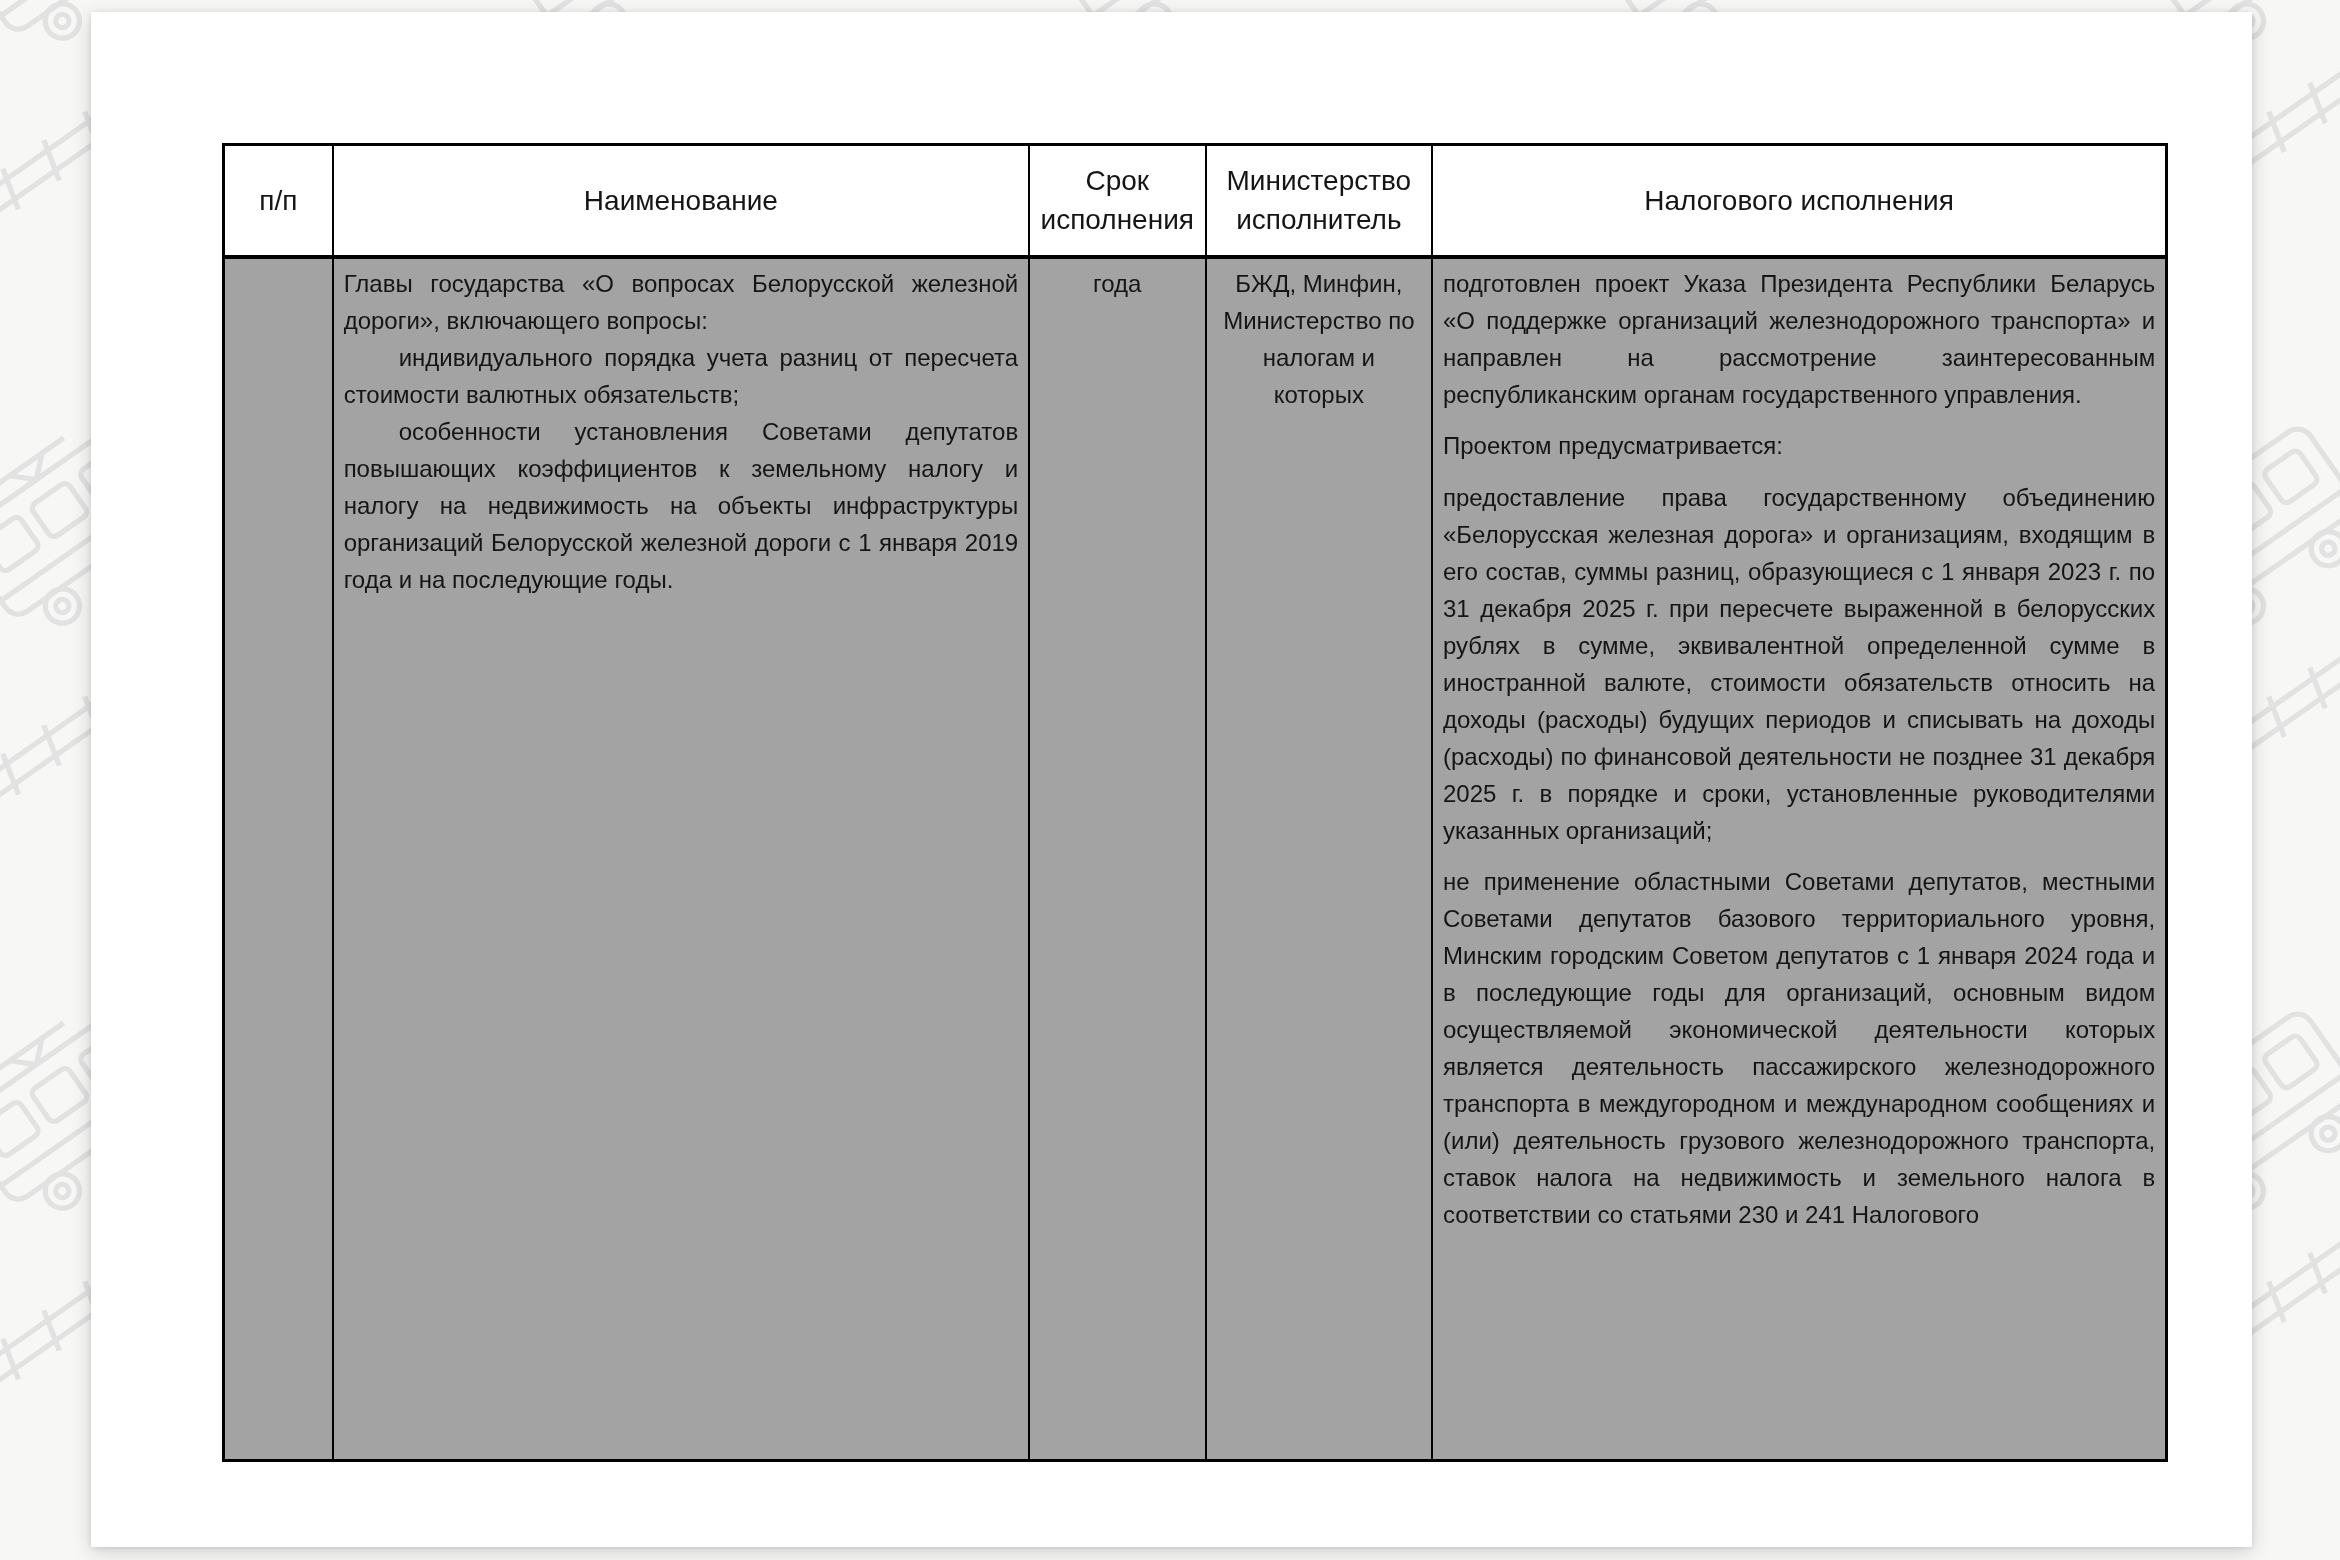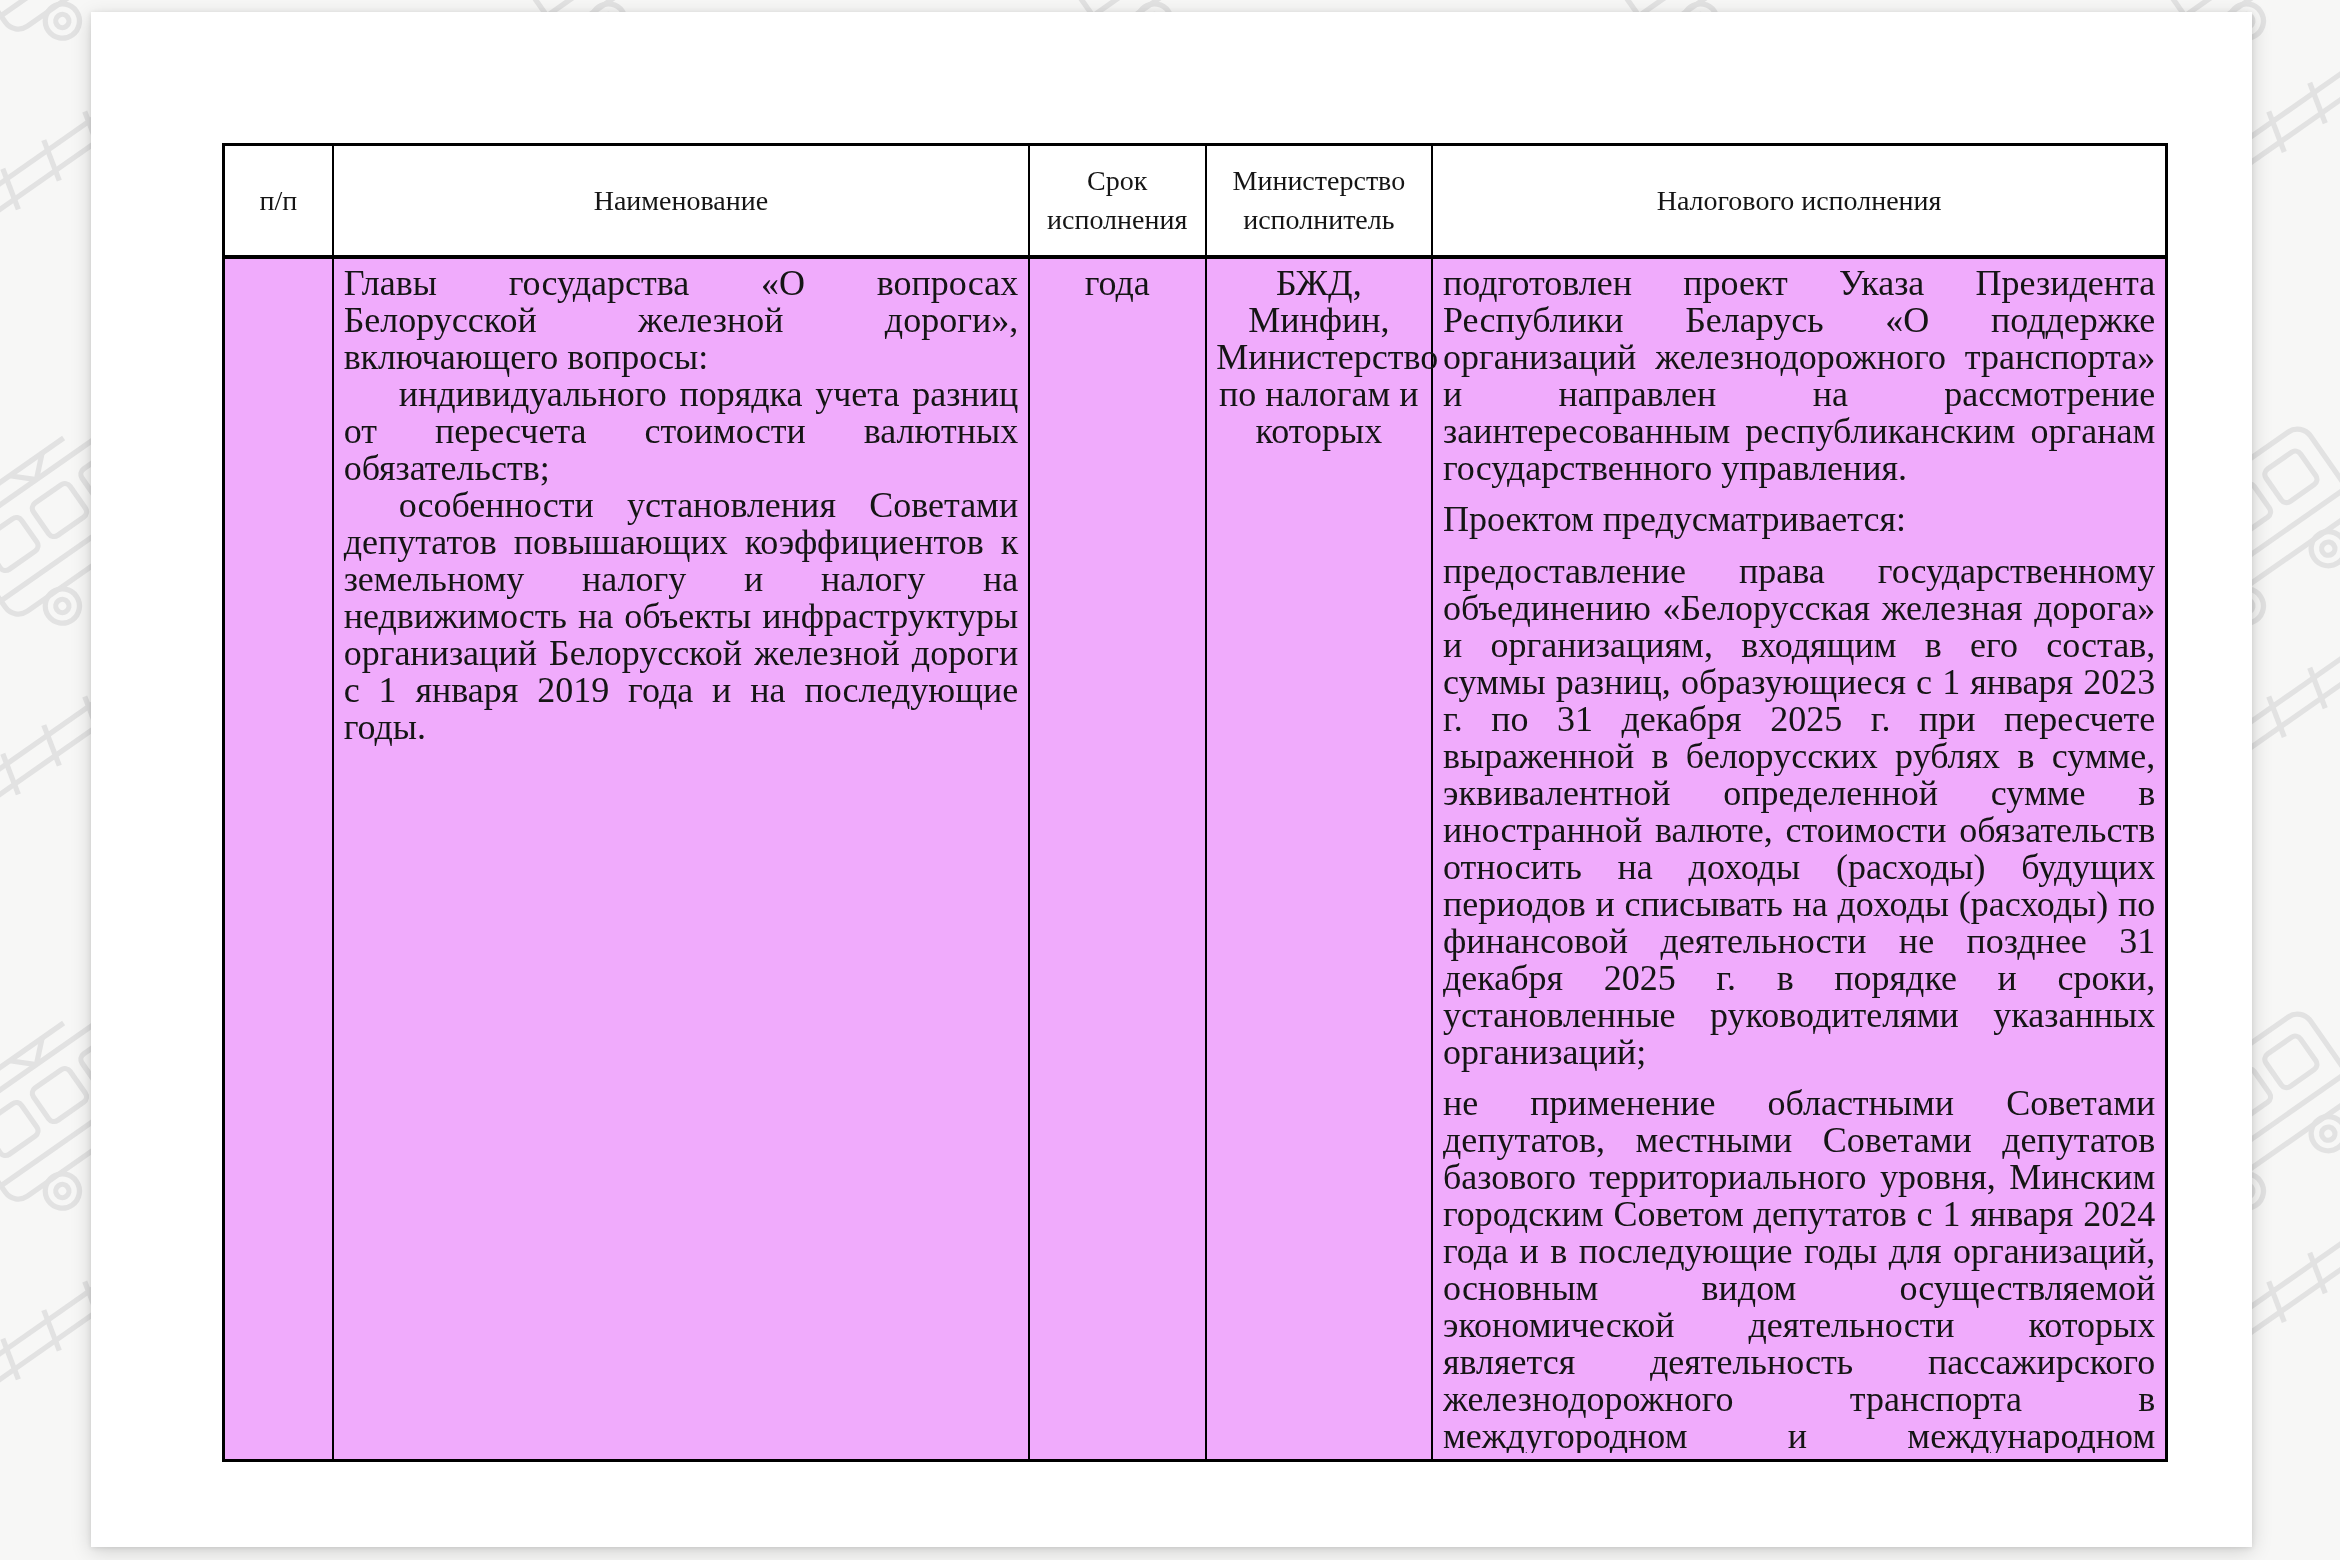--- a/index.html
+++ b/index.html
@@ -1,41 +1,41 @@
 <!DOCTYPE html>
 <html><head>
 <meta charset="utf-8">
 <style>
   html,body{margin:0;padding:0;}
   .canvas{
     position:relative;width:2341px;height:1560px;overflow:hidden;
     background:#f7f7f6;color:#151515;
-    font-family:Liberation Serif, serif;
+    font-family:Liberation Sans, sans-serif;
   }
   .bg-svg{position:absolute;left:0;top:0;width:2341px;height:1560px;z-index:0;}
   .page{
     position:absolute;left:91px;top:11.7px;width:2161px;height:1535px;
     background:#ffffff;z-index:1;
     box-shadow:0 4.9px 19.5px rgba(0,0,0,0.16),0 1px 4.9px rgba(0,0,0,0.10);
   }
   table.doc-table{
     position:absolute;left:131px;top:131px;width:1946px;
     border-collapse:collapse;table-layout:fixed;
     border:3.9px solid #000;
   }
   .doc-table th,.doc-table td{border:2.9px solid #000;}
   .doc-table thead th{
     border-bottom:4.9px solid #000;
     font-weight:normal;font-size:28px;line-height:39px;
     text-align:center;vertical-align:middle;height:109px;padding:0 5.9px;
     background:#fff;
   }
   .doc-table tbody td{
-    vertical-align:top;height:1194px;background:#f0abfc;
-    font-size:36px;line-height:37px;padding:5.9px 9.8px 0 9.8px;
+    vertical-align:top;height:1194px;background:#a3a3a3;
+    font-size:24px;line-height:37px;padding:5.9px 9.8px 0 9.8px;
   }
   td.c-name p{margin:0;text-align:justify;}
   p.indent{text-indent:55px;}
   p.block-gap{margin-top:612px;}
   td.c-deadline{text-align:center;}
   td.c-executor{text-align:center;padding-left:5.9px;padding-right:5.9px;}
   td.c-monitoring{padding-left:12.7px;padding-right:11.7px;}
   td.c-monitoring .clip{height:1188px;overflow:hidden;}
   td.c-monitoring p{margin:0 0 14.6px 0;text-align:justify;}
 </style>

